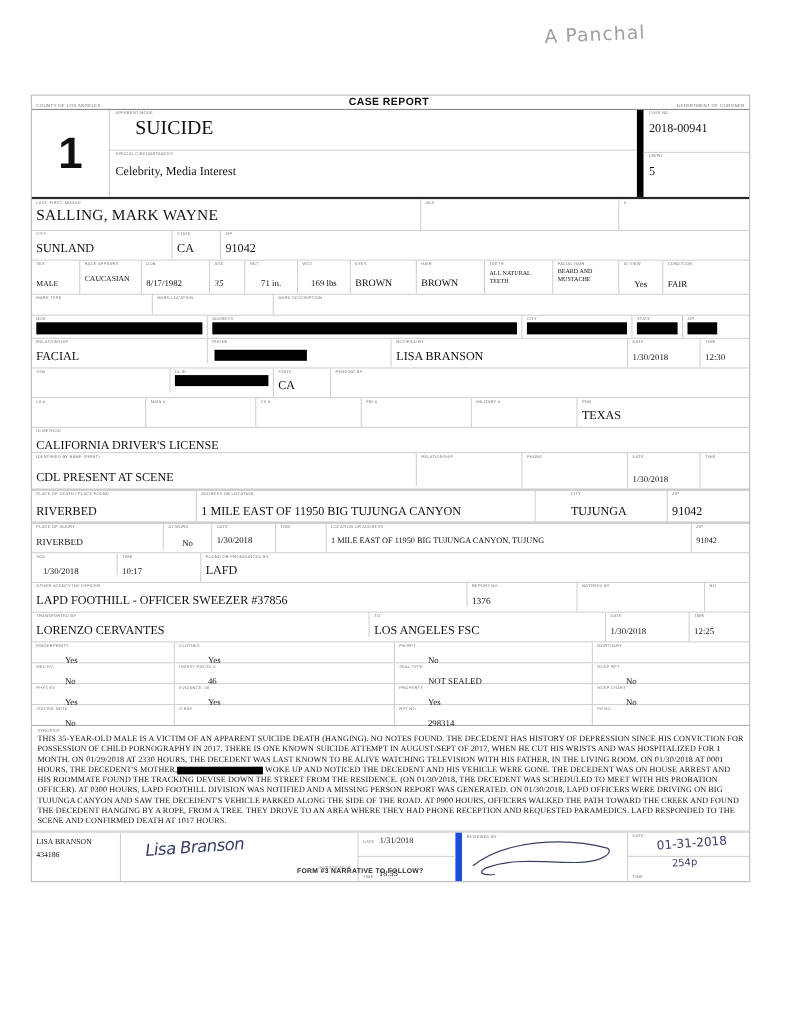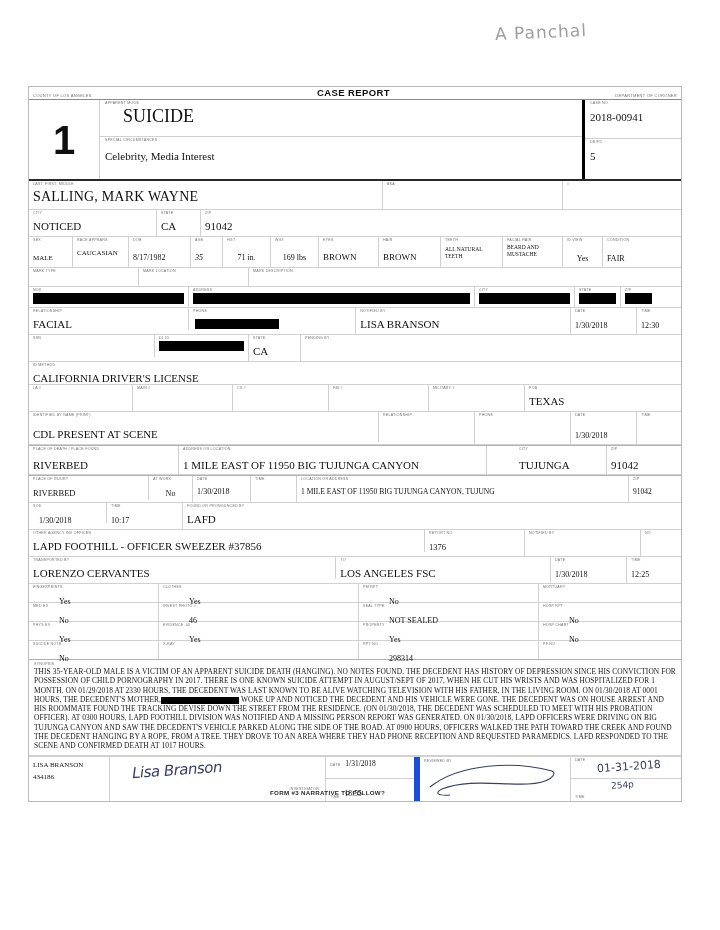--- a/index.html
+++ b/index.html
@@ -51,21 +51,21 @@
   .hdrband .county{font-family:"Liberation Sans",sans-serif;font-size:4px;color:#6f6f74;letter-spacing:.3px;flex:0 0 auto;}
   .hdrband .title{flex:1;text-align:center;font-family:"Liberation Sans",sans-serif;font-weight:bold;font-size:9.5px;letter-spacing:.4px;color:#101010;}
   .hdrband .dept{flex:0 0 auto;font-family:"Liberation Sans",sans-serif;font-size:4px;color:#6f6f74;letter-spacing:.3px;}
 
   .modebox{display:flex;border-bottom:2px solid #2a2a2a;}
   .numcell{width:70px;border-right:1px solid #cfcfcf;display:flex;align-items:center;justify-content:center;}
   .bignum{font-family:"Liberation Sans",sans-serif;font-weight:bold;font-size:40px;line-height:40px;color:#111;}
   .modemid{flex:1;}
   .modemid .sub{border-bottom:1px solid #cfcfcf;padding:1px 5px 3px 5px;}
   .modemid .sub:last-child{border-bottom:none;}
-  .rightcol{width:96px;border-left:3px solid #000000;}
+  .rightcol{width:96px;border-left:6px solid #000000;}
   .rightcol .sub{border-bottom:1px solid #cfcfcf;padding:1px 5px 3px 5px;}
   .rightcol .sub:last-child{border-bottom:none;}
 
   
   .redact{background:#000;display:inline-block;height:10px;vertical-align:middle;}
   .redactbar{background:#000;height:11px;width:100%;display:block;}
 
   
   .synopsis{padding:2px 5px 4px 5px;}
   .syn-text{
@@ -158,21 +158,21 @@
       </div>
       <div class="cell" style="width:118px;">
         <span class="lbl">#</span>
         <span class="val"></span>
       </div>
     </div>
 
     <div class="row">
       <div class="cell" style="width:128px;">
         <span class="lbl">CITY</span>
-        <span class="val med c">NOTICED</span>
+        <span class="val med c">SUNLAND</span>
       </div>
       <div class="cell" style="width:44px;">
         <span class="lbl">STATE</span>
         <span class="val med c">CA</span>
       </div>
       <div class="cell" style="width:62px;">
         <span class="lbl">ZIP</span>
         <span class="val med">91042</span>
       </div>
     </div>
@@ -302,50 +302,50 @@
         <span class="lbl">STATE</span>
         <span class="val med">CA</span>
       </div>
       <div class="cell" style="flex:1;">
         <span class="lbl">PENDING BY</span>
         <span class="val"></span>
       </div>
     </div>
 
     <div class="row">
+      <div class="cell" style="width:104px;height:26px;">
+        <span class="lbl">LA #</span>
+        <span class="val"></span>
+      </div>
+      <div class="cell" style="width:100px;">
+        <span class="lbl">MAIN #</span>
+        <span class="val"></span>
+      </div>
+      <div class="cell" style="width:96px;">
+        <span class="lbl">CII #</span>
+        <span class="val"></span>
+      </div>
+      <div class="cell" style="width:100px;">
+        <span class="lbl">FBI #</span>
+        <span class="val"></span>
+      </div>
+      <div class="cell" style="width:96px;">
+        <span class="lbl">MILITARY #</span>
+        <span class="val"></span>
+      </div>
+      <div class="cell" style="flex:1;">
+        <span class="lbl">POB</span>
+        <span class="val med">TEXAS</span>
+      </div>
+    </div>
+
+    <div class="row">
       <div class="cell" style="flex:1;height:22px;">
         <span class="lbl">ID METHOD</span>
         <span class="val med">CALIFORNIA DRIVER'S LICENSE</span>
-      </div>
-    </div>
-
-    <div class="row">
-      <div class="cell" style="width:104px;height:26px;">
-        <span class="lbl">LA #</span>
-        <span class="val"></span>
-      </div>
-      <div class="cell" style="width:100px;">
-        <span class="lbl">MAIN #</span>
-        <span class="val"></span>
-      </div>
-      <div class="cell" style="width:96px;">
-        <span class="lbl">CII #</span>
-        <span class="val"></span>
-      </div>
-      <div class="cell" style="width:100px;">
-        <span class="lbl">FBI #</span>
-        <span class="val"></span>
-      </div>
-      <div class="cell" style="width:96px;">
-        <span class="lbl">MILITARY #</span>
-        <span class="val"></span>
-      </div>
-      <div class="cell" style="flex:1;">
-        <span class="lbl">POB</span>
-        <span class="val med">TEXAS</span>
       </div>
     </div>
 
     <div class="row">
       <div class="cell" style="flex:1.6;height:30px;">
         <span class="lbl">IDENTIFIED BY NAME (PRINT)</span>
         <span class="val med" style="padding-top:9px;display:block;">CDL PRESENT AT SCENE</span>
       </div>
       <div class="cell" style="width:96px;">
         <span class="lbl">RELATIONSHIP</span>

